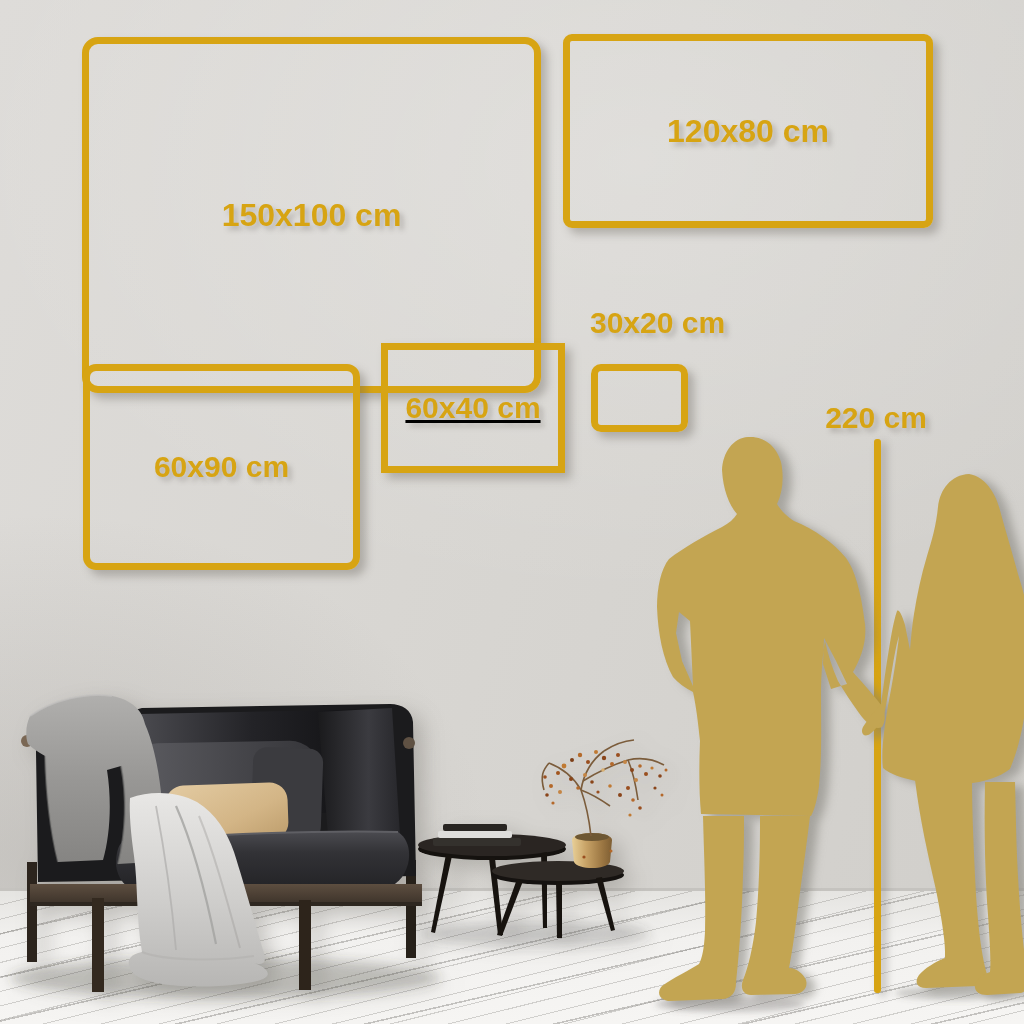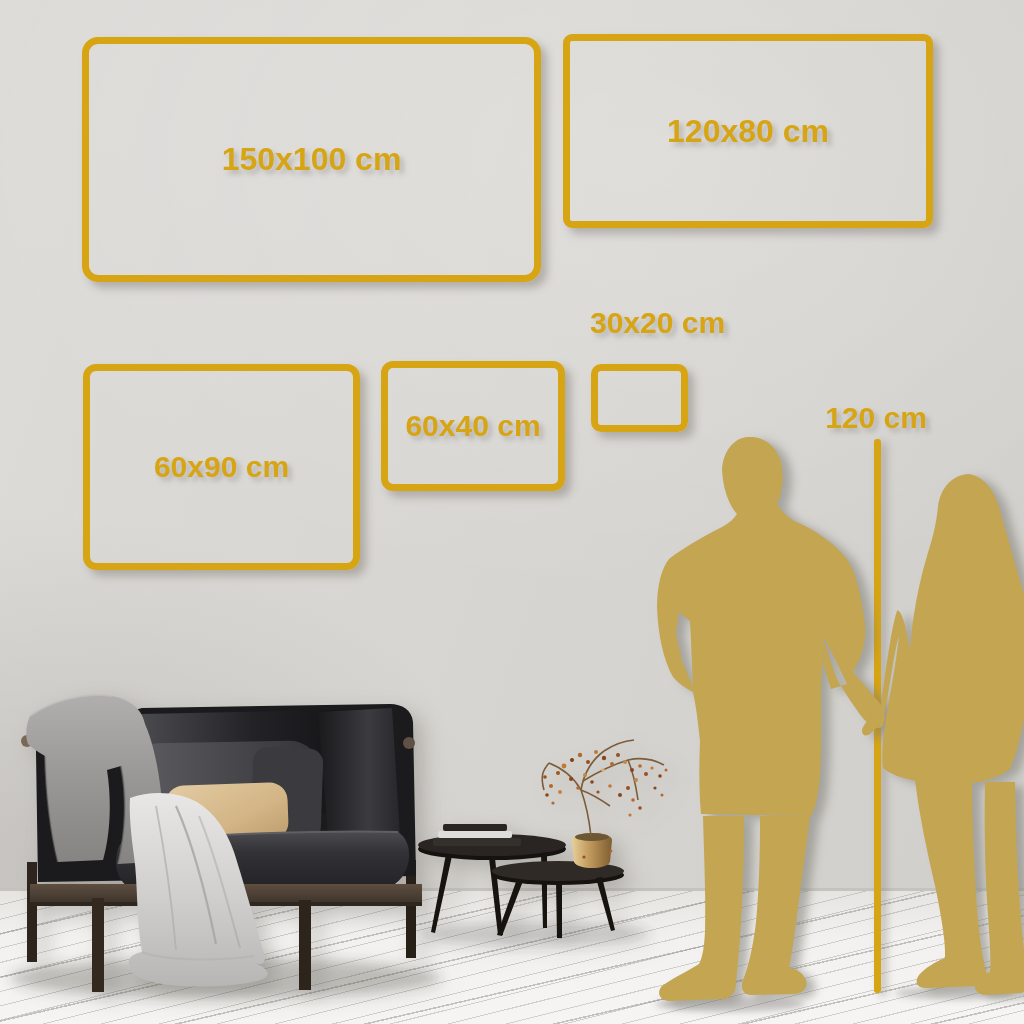--- a/index.html
+++ b/index.html
@@ -39,27 +39,27 @@
     position:absolute;border:7px solid var(--accent);
     box-shadow:6px 6px 9px rgba(105,100,92,0.38);
     display:flex;align-items:center;justify-content:center;
     box-sizing:border-box;
   }
   .frame-label,.float-label{
     color:var(--accent);font-weight:700;white-space:nowrap;
     text-shadow:4px 4px 5px rgba(115,110,103,0.35);
     letter-spacing:0px;
   }
-  #frame-150{left:82px;top:37px;width:459px;height:245px;border-radius:16px;}
+  #frame-150{left:82px;top:37px;width:459px;height:356px;border-radius:16px;}
   #frame-150 .frame-label{font-size:32px;}
   #frame-120{left:563px;top:34px;width:370px;height:194px;border-radius:9px;}
   #frame-120 .frame-label{font-size:32px;}
   #frame-6090{left:83px;top:364px;width:277px;height:206px;border-radius:13px;}
   #frame-6090 .frame-label{font-size:30px;}
-  #frame-6040{left:381px;top:361px;width:184px;height:130px;border-radius:12px;}
+  #frame-6040{left:381px;top:343px;width:184px;height:130px;border-radius:0;text-decoration:underline;}
   #frame-6040 .frame-label{font-size:30px;}
   #frame-3020{left:591px;top:364px;width:97px;height:68px;border-radius:10px;}
   #label-3020{position:absolute;left:590px;top:306px;font-size:30px;}
   #label-180{position:absolute;left:876px;top:401px;transform:translateX(-50%);font-size:30px;}
   
   #scene{position:absolute;left:0;top:0;width:1024px;height:1024px;}
   .couple{filter:drop-shadow(9px 4px 5px rgba(128,125,119,0.55));}
   .furniture{filter:drop-shadow(10px 8px 10px rgba(95,92,87,0.30));}
   .height-line{filter:drop-shadow(5px 3px 4px rgba(120,116,110,0.45));}
 </style>
@@ -316,15 +316,15 @@
   </div>
   <div class="frame" id="frame-6090">
     <span class="frame-label">60x90 cm</span>
   </div>
   <div class="frame" id="frame-6040">
     <span class="frame-label">60x40 cm</span>
   </div>
   <div class="frame" id="frame-3020"></div>
   <div class="float-label" id="label-3020">30x20 cm</div>
 
-  <div class="float-label" id="label-180">120 cm</div>
+  <div class="float-label" id="label-180">220 cm</div>
 
 </div>
 
 </body></html>

